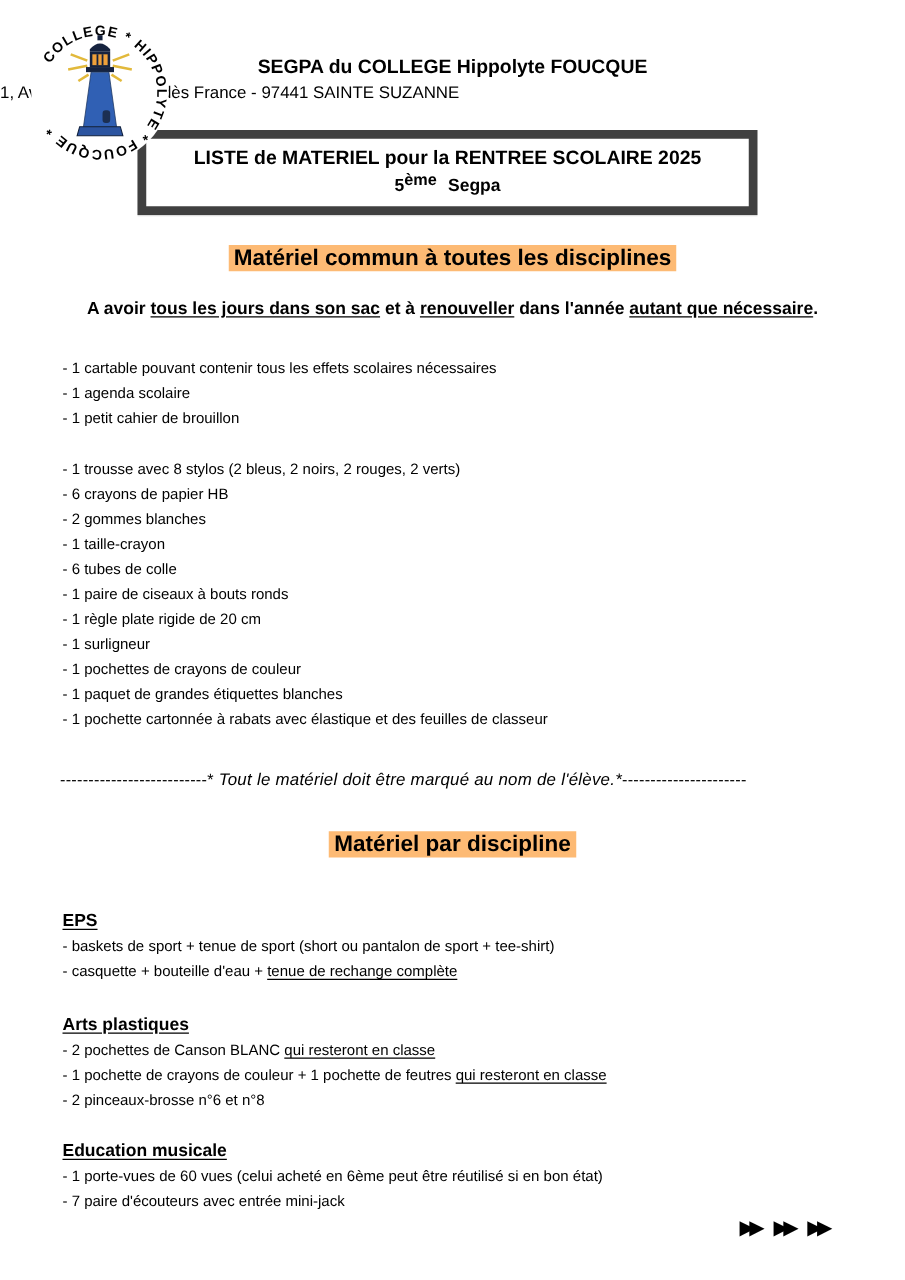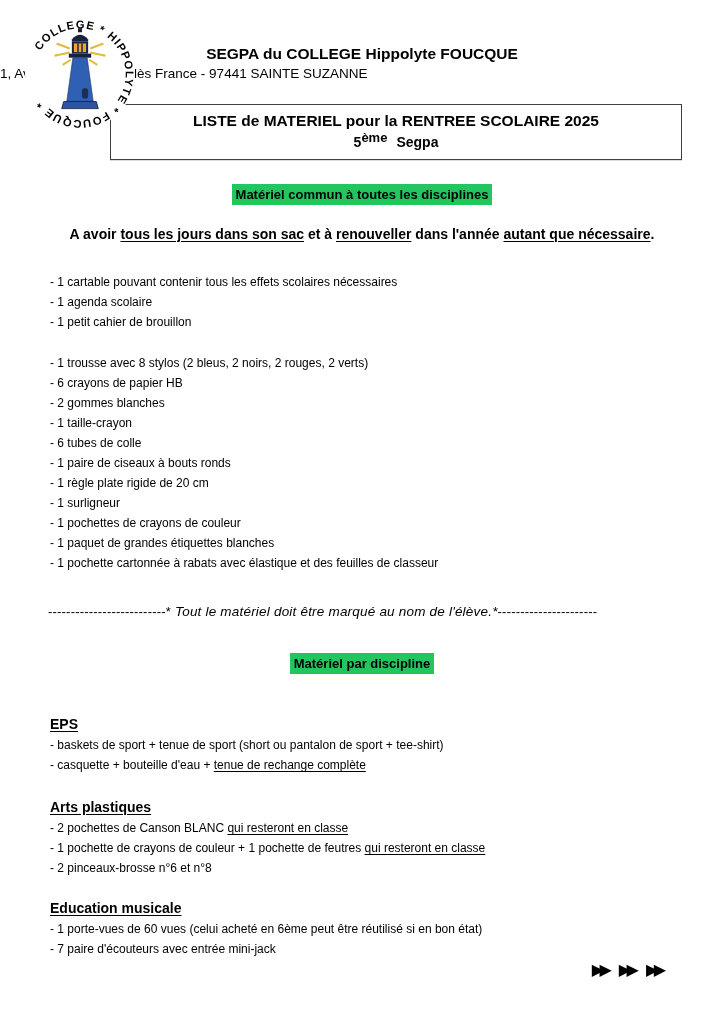--- a/index.html
+++ b/index.html
@@ -13,31 +13,31 @@
     font-size:13.5px;
     overflow:hidden;
   }
   
   .logo{position:absolute;left:24px;top:18px;width:112px;height:112px;}
   
   .school-name{margin:0;padding-top:44px;text-align:center;font-weight:bold;font-size:15.5px;line-height:19px;}
   .school-address{text-align:left;font-size:13.5px;line-height:18px;margin-top:2px;}
   
   .title-box{
-    margin:21px 0 0 110px;width:572px;box-sizing:border-box;
-    border:1px solid #404040;box-shadow:0 1px 0 #dcdcdc;
+    margin:21px 0 0 110px;width:496px;box-sizing:border-box;
+    border:7px solid #404040;box-shadow:0 1px 0 #dcdcdc;
     text-align:center;padding:6px 4px 7px;
   }
   .tb-line1{font-weight:bold;font-size:15.5px;line-height:19px;}
   .tb-line2{font-weight:bold;font-size:14px;line-height:18px;margin-top:3px;}
   .sup{font-size:13px;position:relative;top:-5px;}
   .gap{margin-left:9px;}
   
   .center{text-align:center;}
-  .hl{display:inline-block;background:#22c55e;font-weight:bold;font-size:13px;line-height:19px;padding:1px 4px;}
+  .hl{display:inline-block;background:#fdba74;font-weight:bold;font-size:18px;line-height:19px;padding:1px 4px;}
   .head1{margin-top:24px;}
   .head2{margin-top:33px;}
   
   .notice{text-align:center;font-weight:bold;font-size:14px;line-height:19px;margin-top:20px;white-space:nowrap;}
   
   .list{margin-left:50px;margin-right:40px;}
   .list-daily{margin-top:28px;}
   .list-supplies{margin-top:21px;}
   .line{font-size:12px;line-height:20px;white-space:nowrap;}
   .u{text-decoration:underline;text-underline-offset:2px;}

